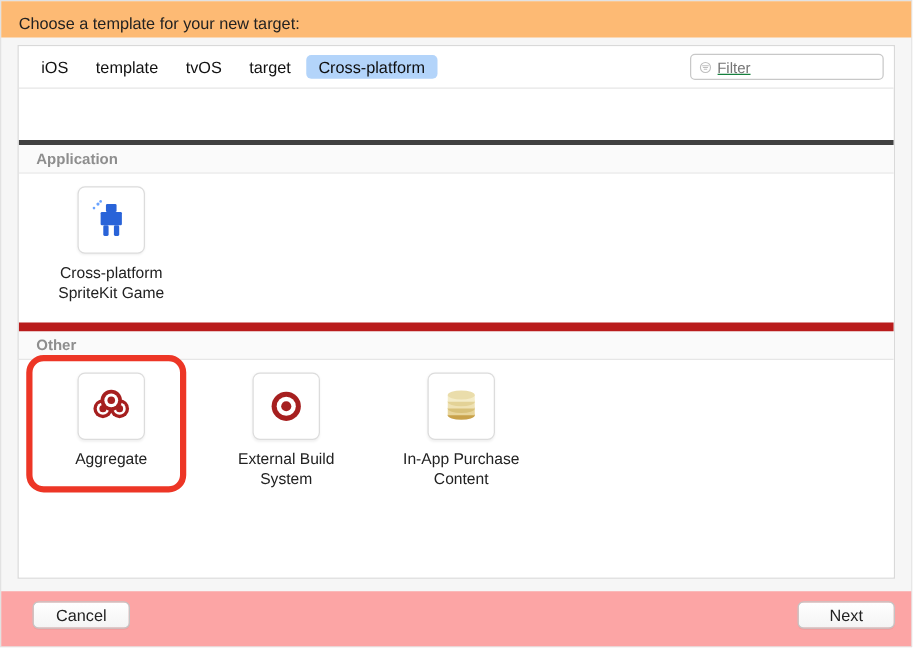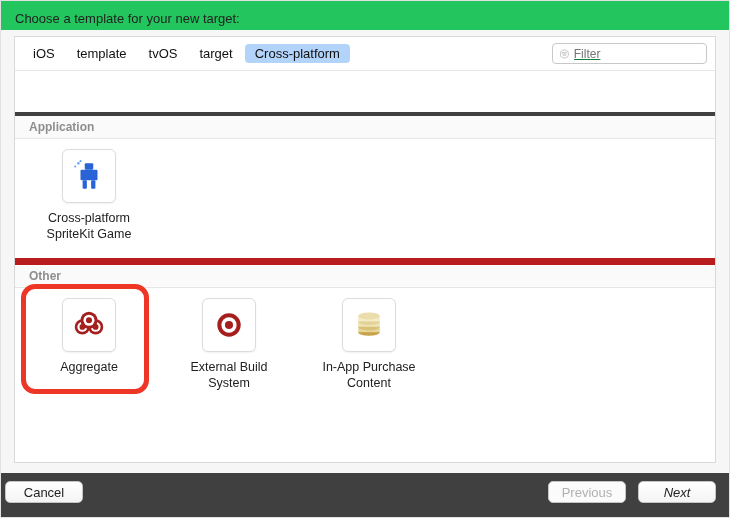--- a/index.html
+++ b/index.html
@@ -11,21 +11,21 @@
     color: #222;
   }
   .window {
     width: 730px; height: 518px;
     display: flex; flex-direction: column;
     background: #f6f6f6;
     border: 1px solid #e2e2e2;
   }
   .title-area {
     padding: 10px 14px 4px 14px;
-    background: #22c55e;
+    background: #fdba74;
   }
   .title-text {
     font-size: 13px;
   }
   .panel {
     margin: 6px 13px 10px 13px;
     flex: 1;
     border: 1px solid #d9d9d9;
     background: #ffffff;
     display: flex;
@@ -119,22 +119,22 @@
     position: absolute;
     top: -14px; left: -10px;
     width: 128px; height: 110px;
     border: 5px solid #ed3626;
     border-radius: 14px;
     pointer-events: none;
   }
   .footer {
     display: flex;
     align-items: center;
-    padding: 8px 13px 14px 4px;
-    background: #404040;
+    padding: 8px 13px 14px 25px;
+    background: #fca5a5;
     justify-content: center;
   }
   .btn {
     height: 22px;
     min-width: 78px;
     padding: 0 12px;
     font-size: 13px;
     border-radius: 5px;
     background: linear-gradient(#ffffff, #f4f4f4);
     border: 1px solid #c5c5c5;
@@ -260,17 +260,16 @@
       </div>
 
       <div class="after-grid"></div>
     </div>
 
   </div>
 
   <div class="footer">
     <button class="btn">Cancel</button>
     <div class="spacer"></div>
-    <button class="btn disabled">Previous</button>
     <button class="btn">Next</button>
   </div>
 
 </div>
 
 </body></html>

